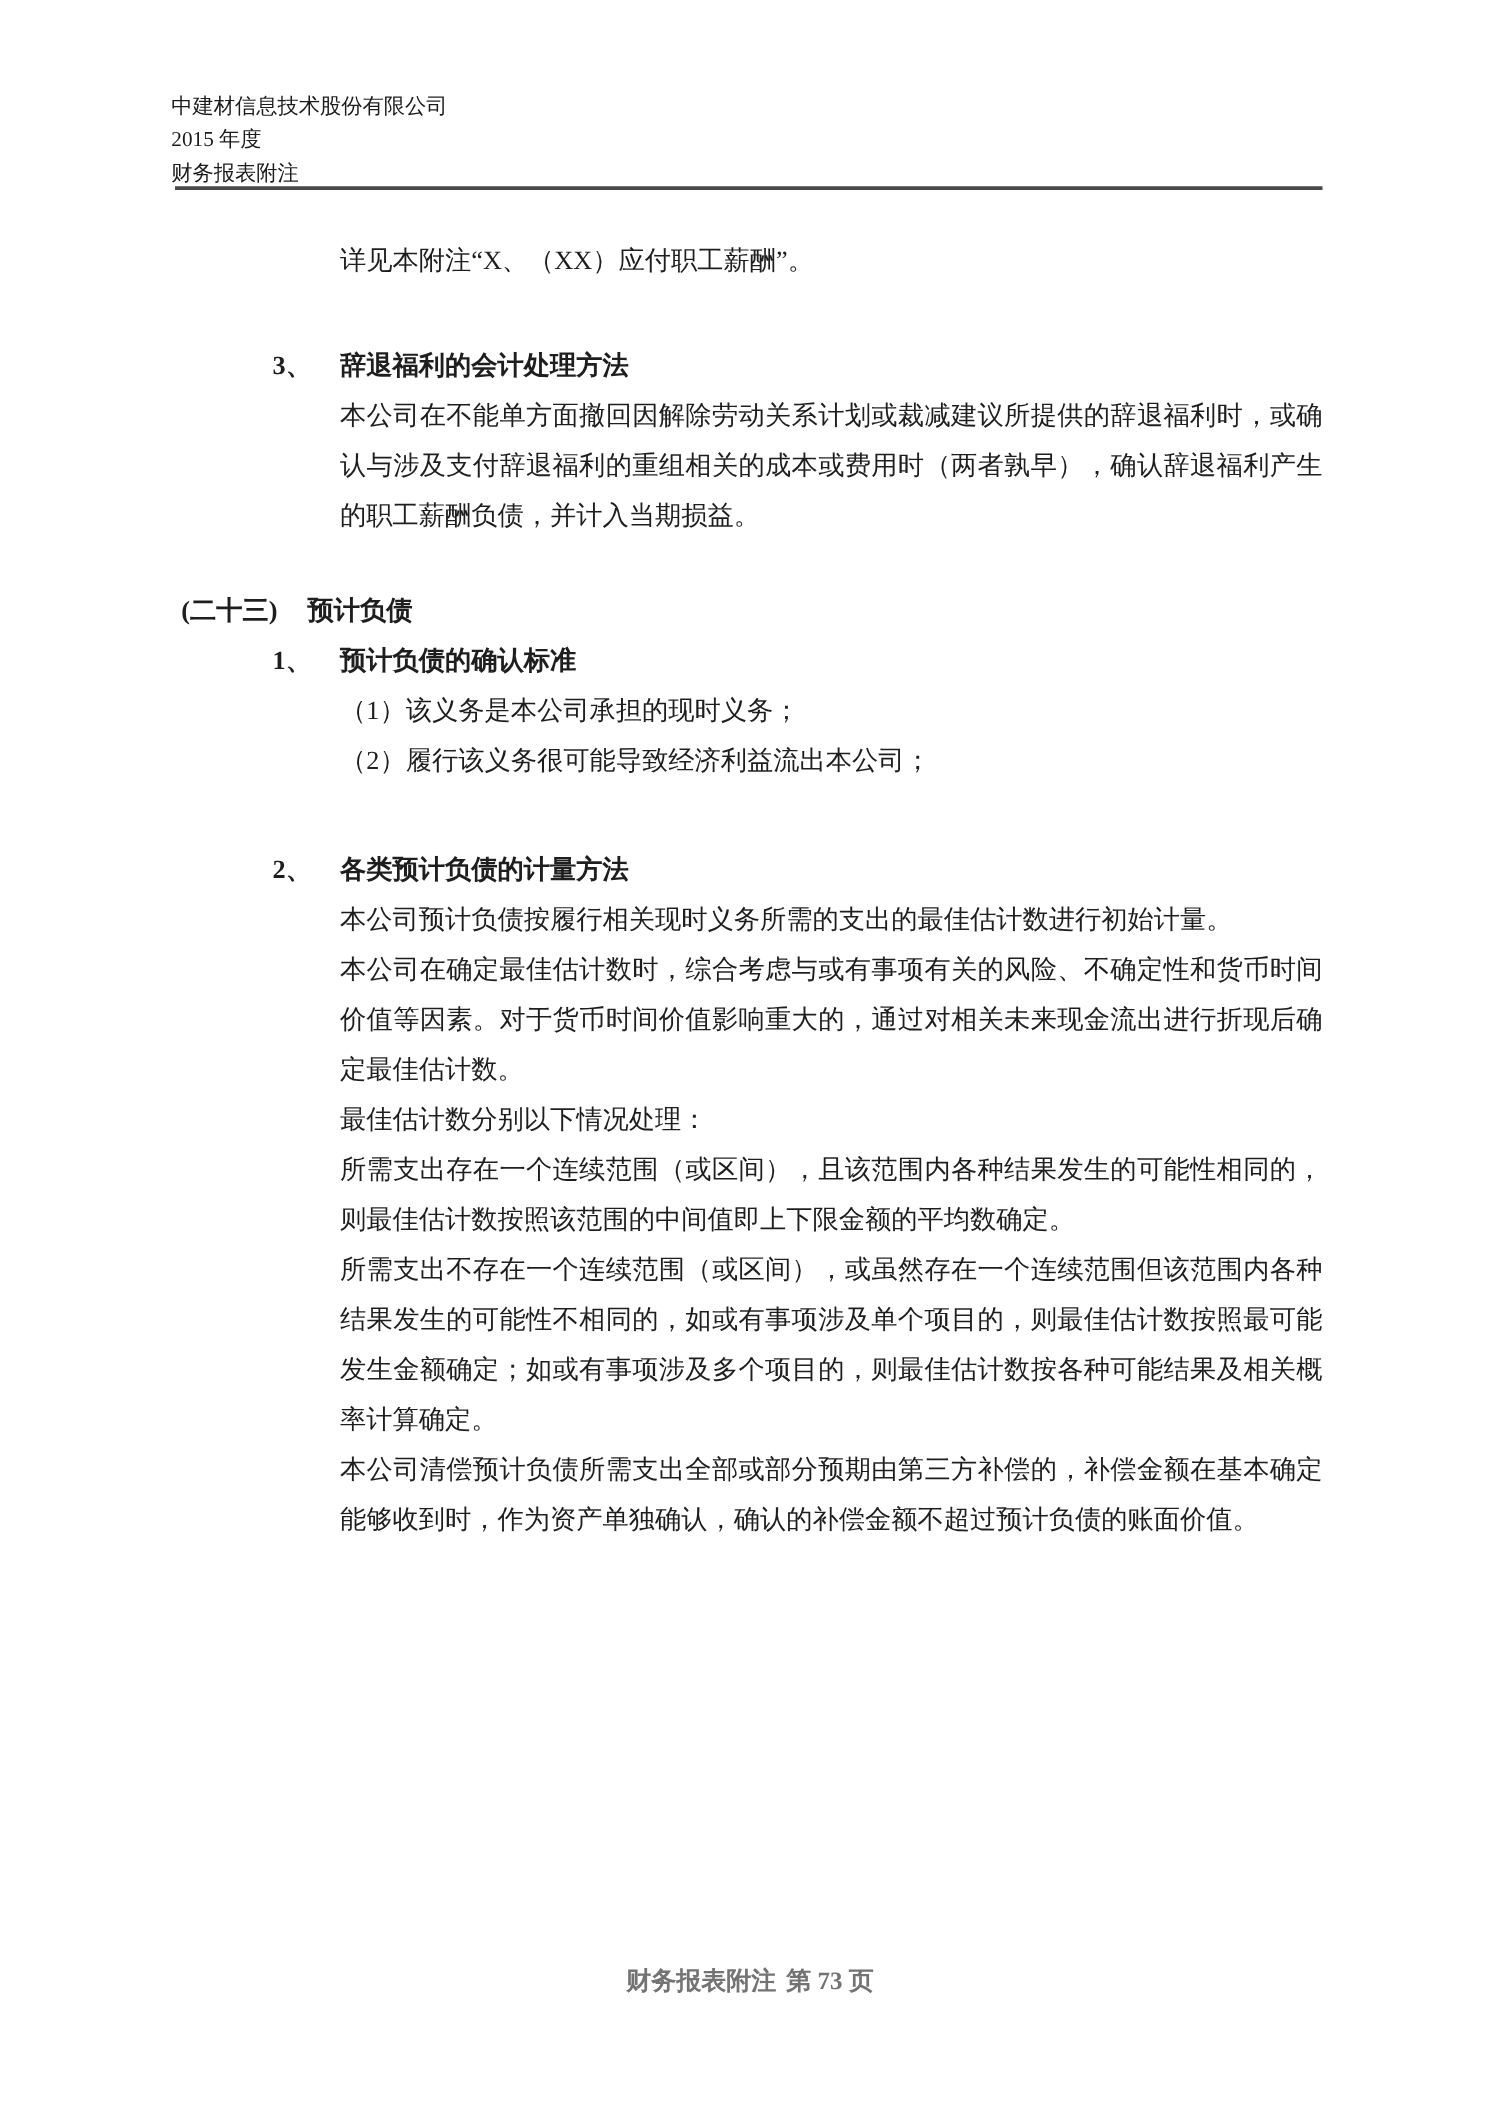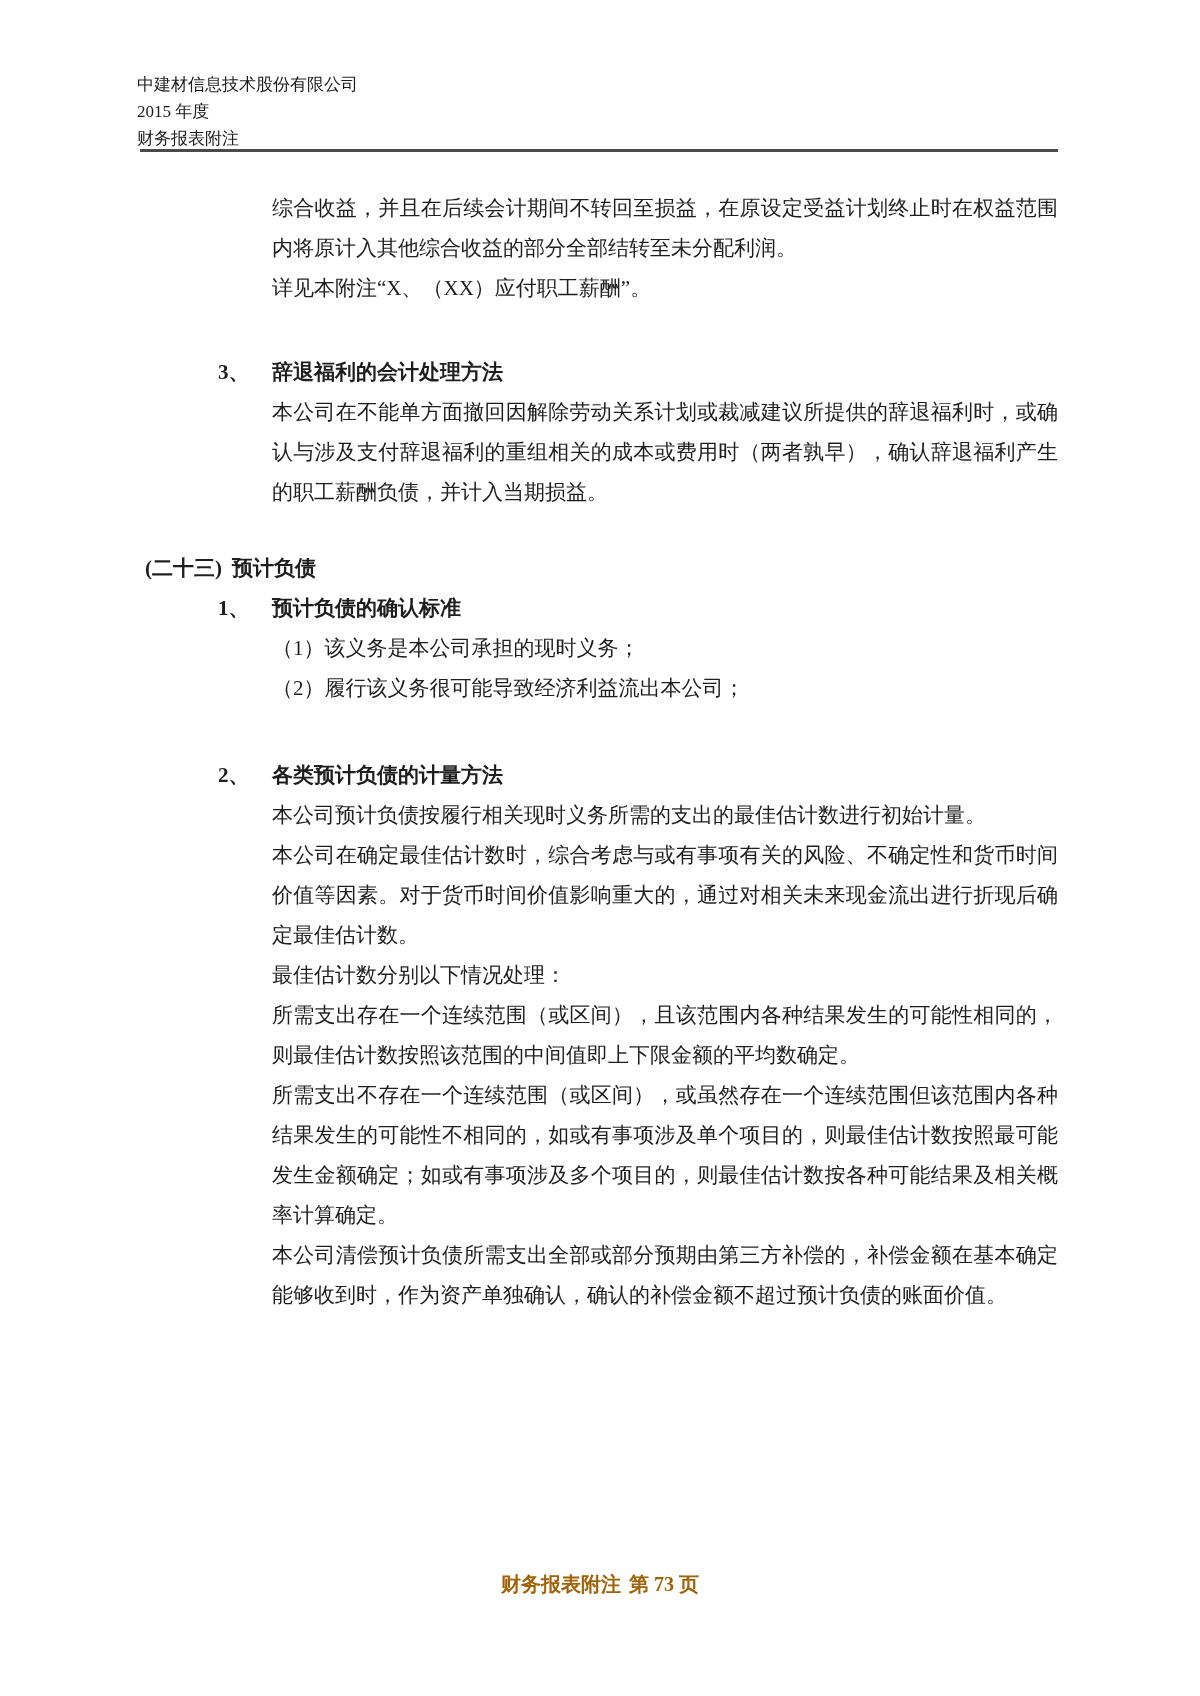--- a/index.html
+++ b/index.html
@@ -52,51 +52,50 @@
     position: absolute;
     left: -54px;
     top: 0;
   }
   .section-heading {
     position: relative;
     margin-left: -127px;
     font-weight: bold;
     white-space: nowrap;
   }
-  .section-heading .sec-title { margin-left: 10px; font-family: Liberation Serif, serif; }
+  .section-heading .sec-title { margin-left: 24px; font-family: Liberation Serif, serif; }
   .mt-h3  { margin-top: 44px; }
   .mt-sec { margin-top: 36px; }
   .mt-h2  { margin-top: 47px; }
   .footer {
     position: absolute;
     left: 0;
     top: 1571px;
     width: 100%;
     text-align: center;
     font-size: 20px;
     font-weight: bold;
-    color: #a16207;
+    color: #737373;
   }
   .footer span { margin: 0 4px; }
 </style>
 </head>
 <body>
 
 <div class="page">
 
   <div class="header">
     <div>中建材信息技术股份有限公司</div>
     <div>2015 年度</div>
     <div>财务报表附注</div>
   </div>
   <div class="header-rule"></div>
 
   <div class="content">
 
-    <p>综合收益，并且在后续会计期间不转回至损益，在原设定受益计划终止时在权益范围内将原计入其他综合收益的部分全部结转至未分配利润。</p>
     <p>详见本附注“X、（XX）应付职工薪酬”。</p>
 
     <div class="num-heading mt-h3">
       <span class="num">3、</span>
       <span>辞退福利的会计处理方法</span>
     </div>
     <p>本公司在不能单方面撤回因解除劳动关系计划或裁减建议所提供的辞退福利时，或确认与涉及支付辞退福利的重组相关的成本或费用时（两者孰早），确认辞退福利产生的职工薪酬负债，并计入当期损益。</p>
 
     <div class="section-heading mt-sec">
       <span class="sec-label">(二十三)</span><span class="sec-title">预计负债</span>

